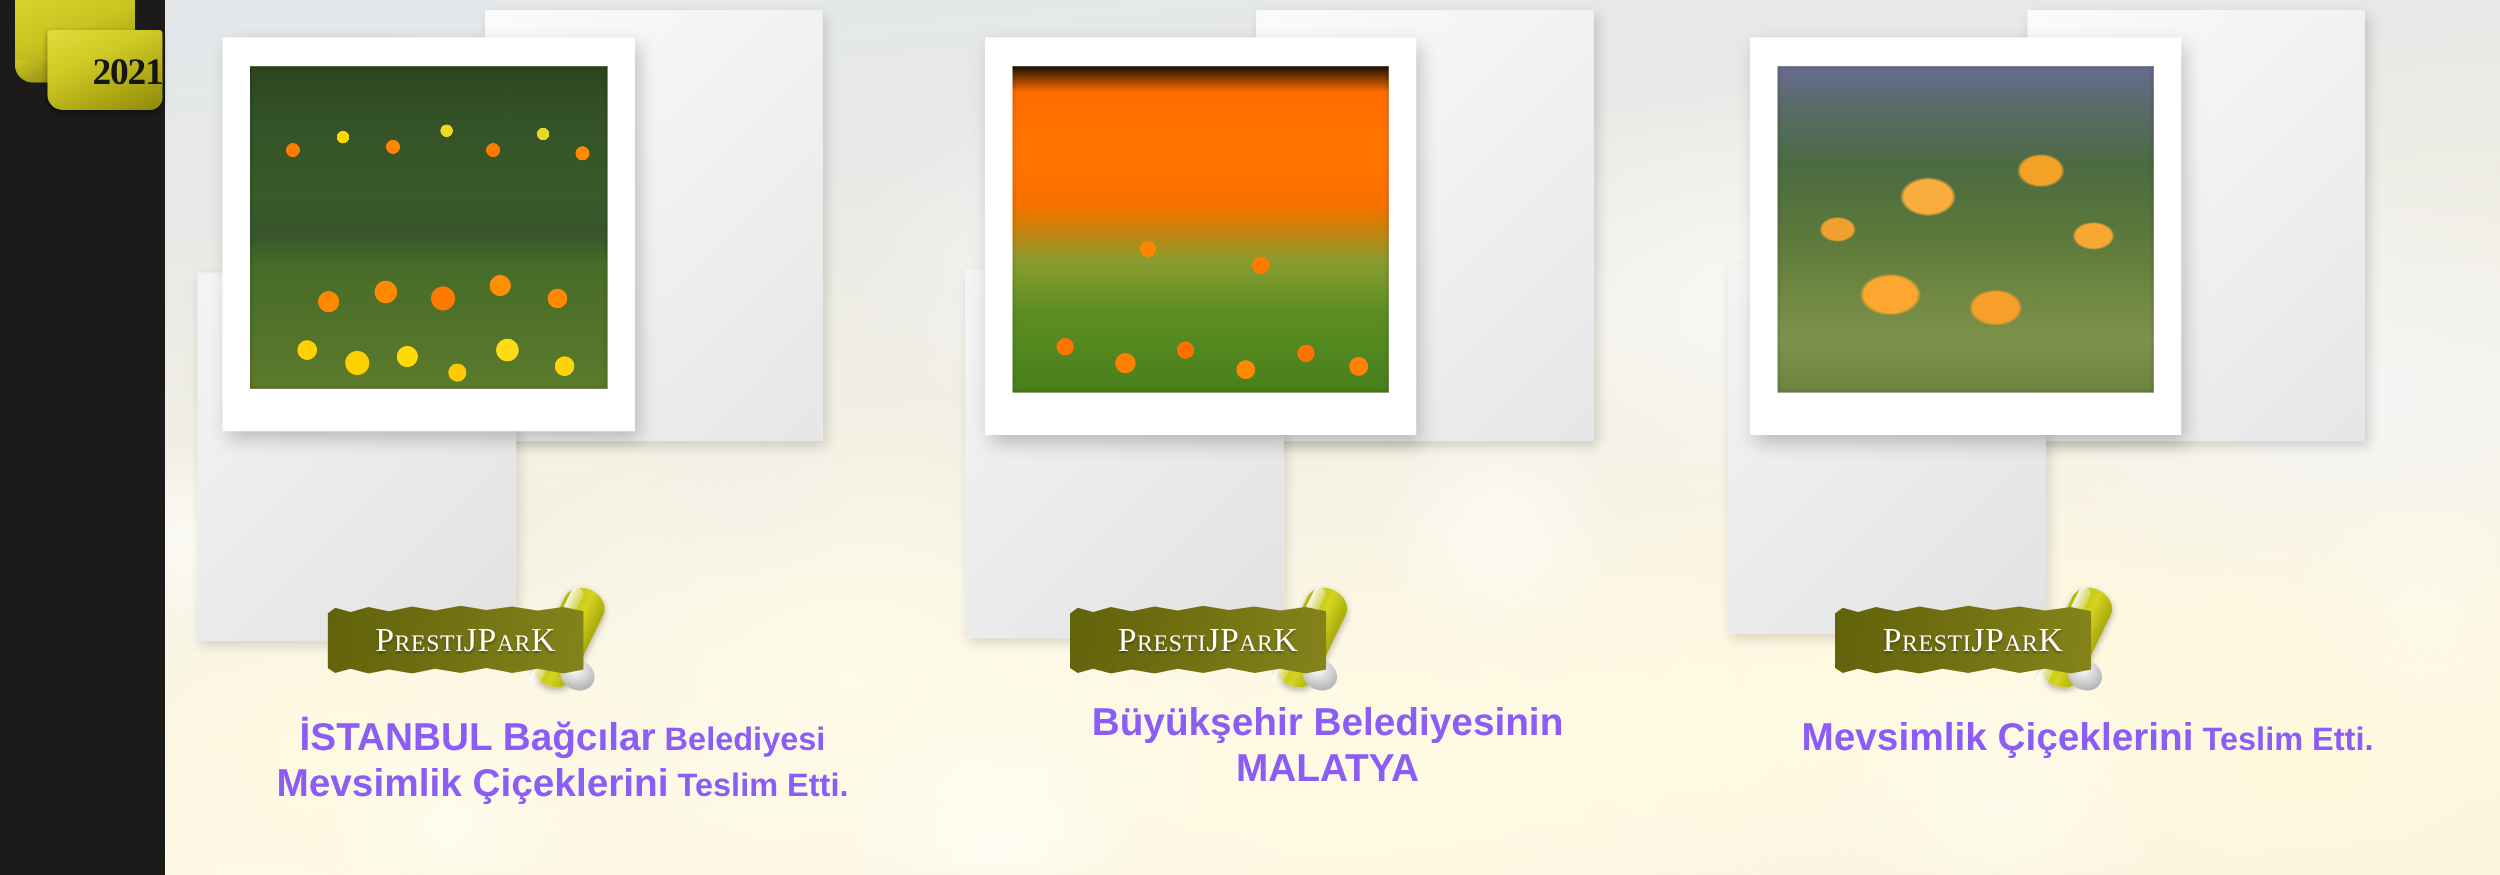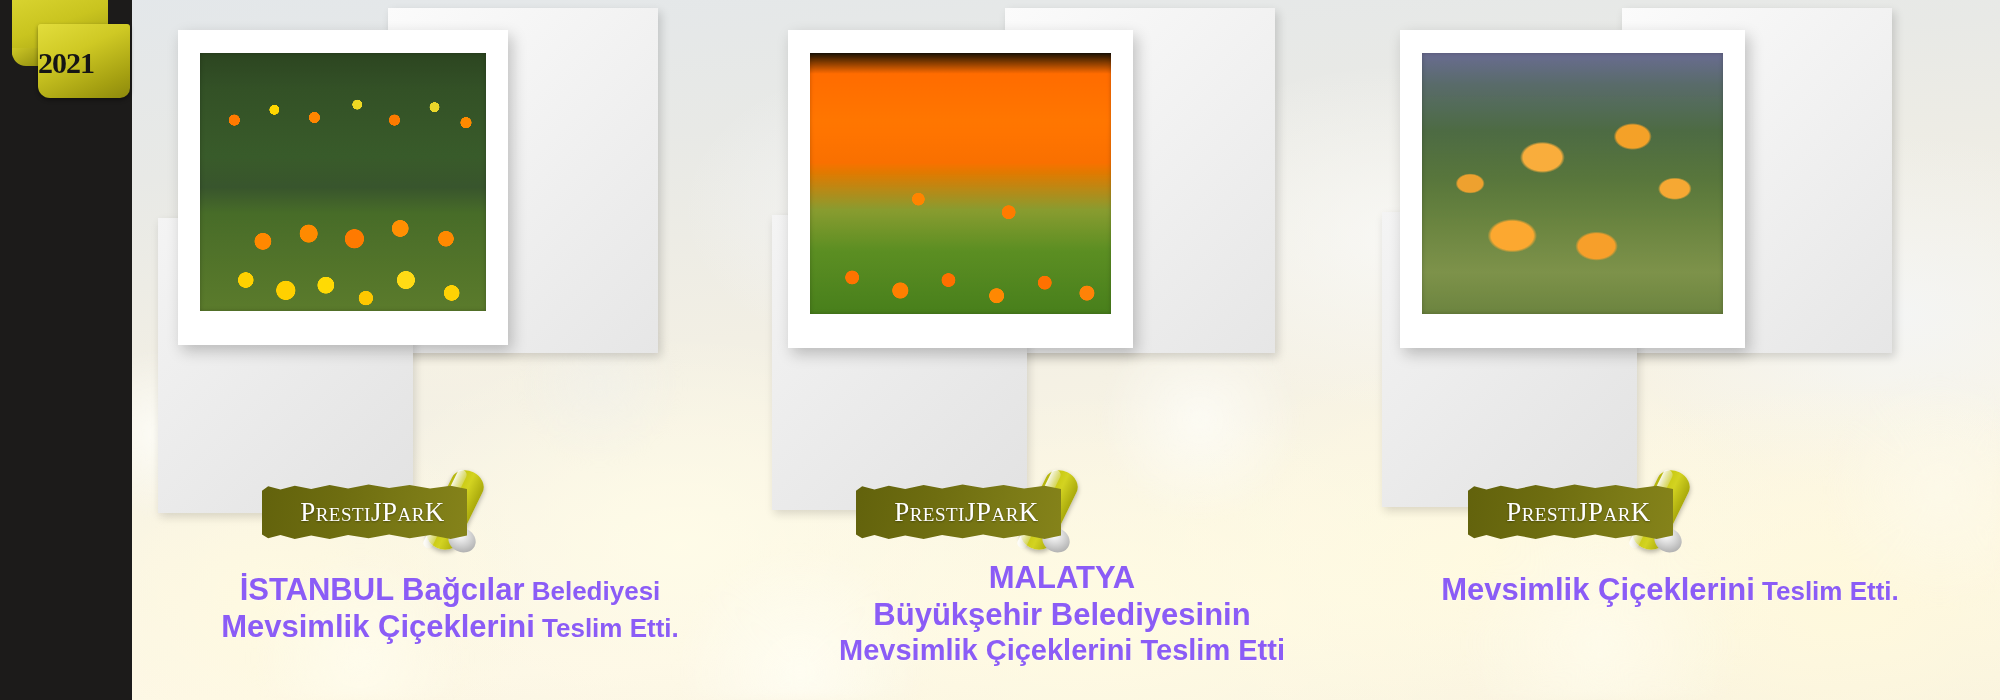--- a/index.html
+++ b/index.html
@@ -71,24 +71,24 @@
     border-radius:2px 2px 10px 3px;
   }
   .cal-back::after {
     content:""; position:absolute; left:0; bottom:-10px;
     width:34px; height:18px;
     background:linear-gradient(150deg,#cdc726,#8d8a0d);
     border-radius:0 0 0 14px;
   }
   .cal-front {
     position:absolute; left:24px; top:32px;
-    width:92px; height:74px;
+    width:92px; height:64px;
     background:linear-gradient(155deg,#e2dd3c 0%,#cfc924 38%,#a5a011 78%,#8d890c 100%);
     border-radius:3px 3px 10px 12px;
-    display:flex; align-items:center; justify-content:flex-start;
+    display:flex; align-items:center; justify-content:flex-end;
     box-shadow:0 2px 4px rgba(0,0,0,.4);
   }
   .cal-year {
     font-family:"Liberation Serif", serif;
     font-weight:700; font-size:30px; color:#151515;
     letter-spacing:-1px; line-height:1;
     margin-top:4px;
   }
 
   
@@ -324,23 +324,22 @@
       <div class="logo-wrap">
         <div class="logo-roll"></div>
         <div class="logo-roll-edge"></div>
         <div class="logo-roll-cap"></div>
         <div class="logo-flag">
           <span class="logo-text">PrestiJParK</span>
         </div>
       </div>
 
       <div class="caption">
+        <span class="cap-line cap-2">Büyükşehir Belediyesinin</span>
         <span class="cap-line cap-1">MALATYA</span>
-        <span class="cap-line cap-2">Büyükşehir Belediyesinin</span>
-        <span class="cap-line cap-3">Mevsimlik Çiçeklerini Teslim Etti</span>
       </div>
     </div>
 
     <div class="col c2">
       <div class="stack">
         <div class="card-back-tr"></div>
         <div class="card-back-bl"></div>
         <div class="card-main">
           <div class="photo ph-daylily"></div>
         </div>

